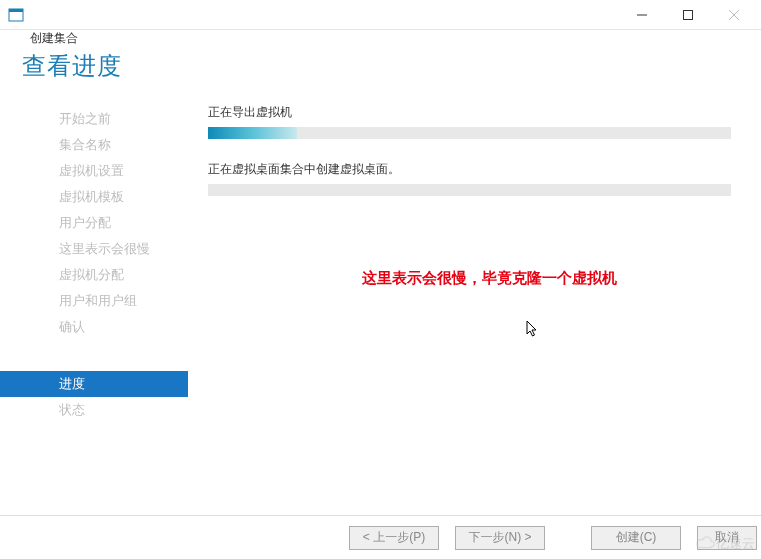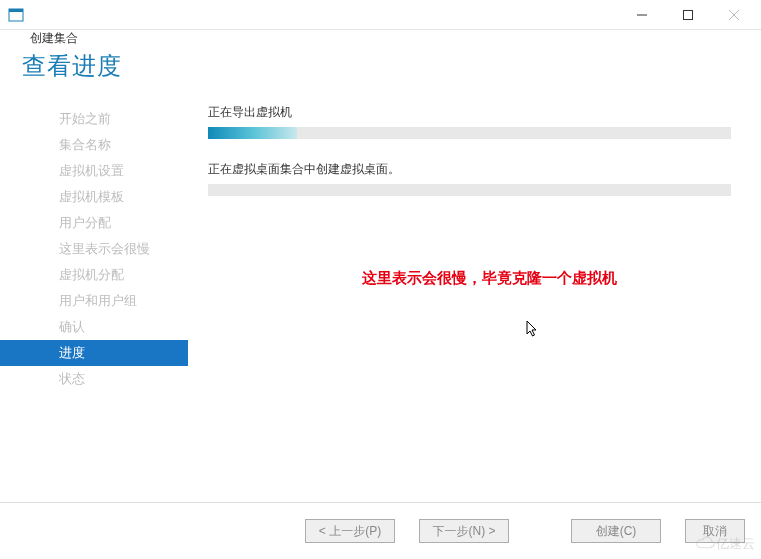--- a/index.html
+++ b/index.html
@@ -56,20 +56,21 @@
     }
     .sidebar-item {
       padding: 4px 8px 4px 59px;
       color: #bdbdbd;
       font-size: 13px;
       line-height: 18px;
     }
     .sidebar-item.active {
       background: #1976c4;
       color: #fff;
+      margin-top: 31px;
     }
     .main {
       flex: 1;
       padding: 6px 30px 0 20px;
       position: relative;
     }
     .progress-label {
       font-size: 12px;
       color: #333;
       margin-bottom: 6px;
@@ -100,27 +101,27 @@
     }
     .cursor {
       position: absolute;
       top: 222px;
       left: 338px;
       pointer-events: none;
     }
     .footer {
       position: absolute;
       bottom: 0; left: 0; right: 0;
-      height: 57px;
+      height: 44px;
       border-top: 1px solid #ddd;
       display: flex;
       align-items: center;
       justify-content: flex-end;
-      padding-right: 16px;
-      gap: 24px;
+      padding-right: 4px;
+      gap: 16px;
     }
     .btn {
       min-width: 90px;
       height: 24px;
       border: 1px solid #adadad;
       background: #efefef;
       color: #888;
       font-size: 12px;
       padding: 0 12px;
       font-family: inherit;

